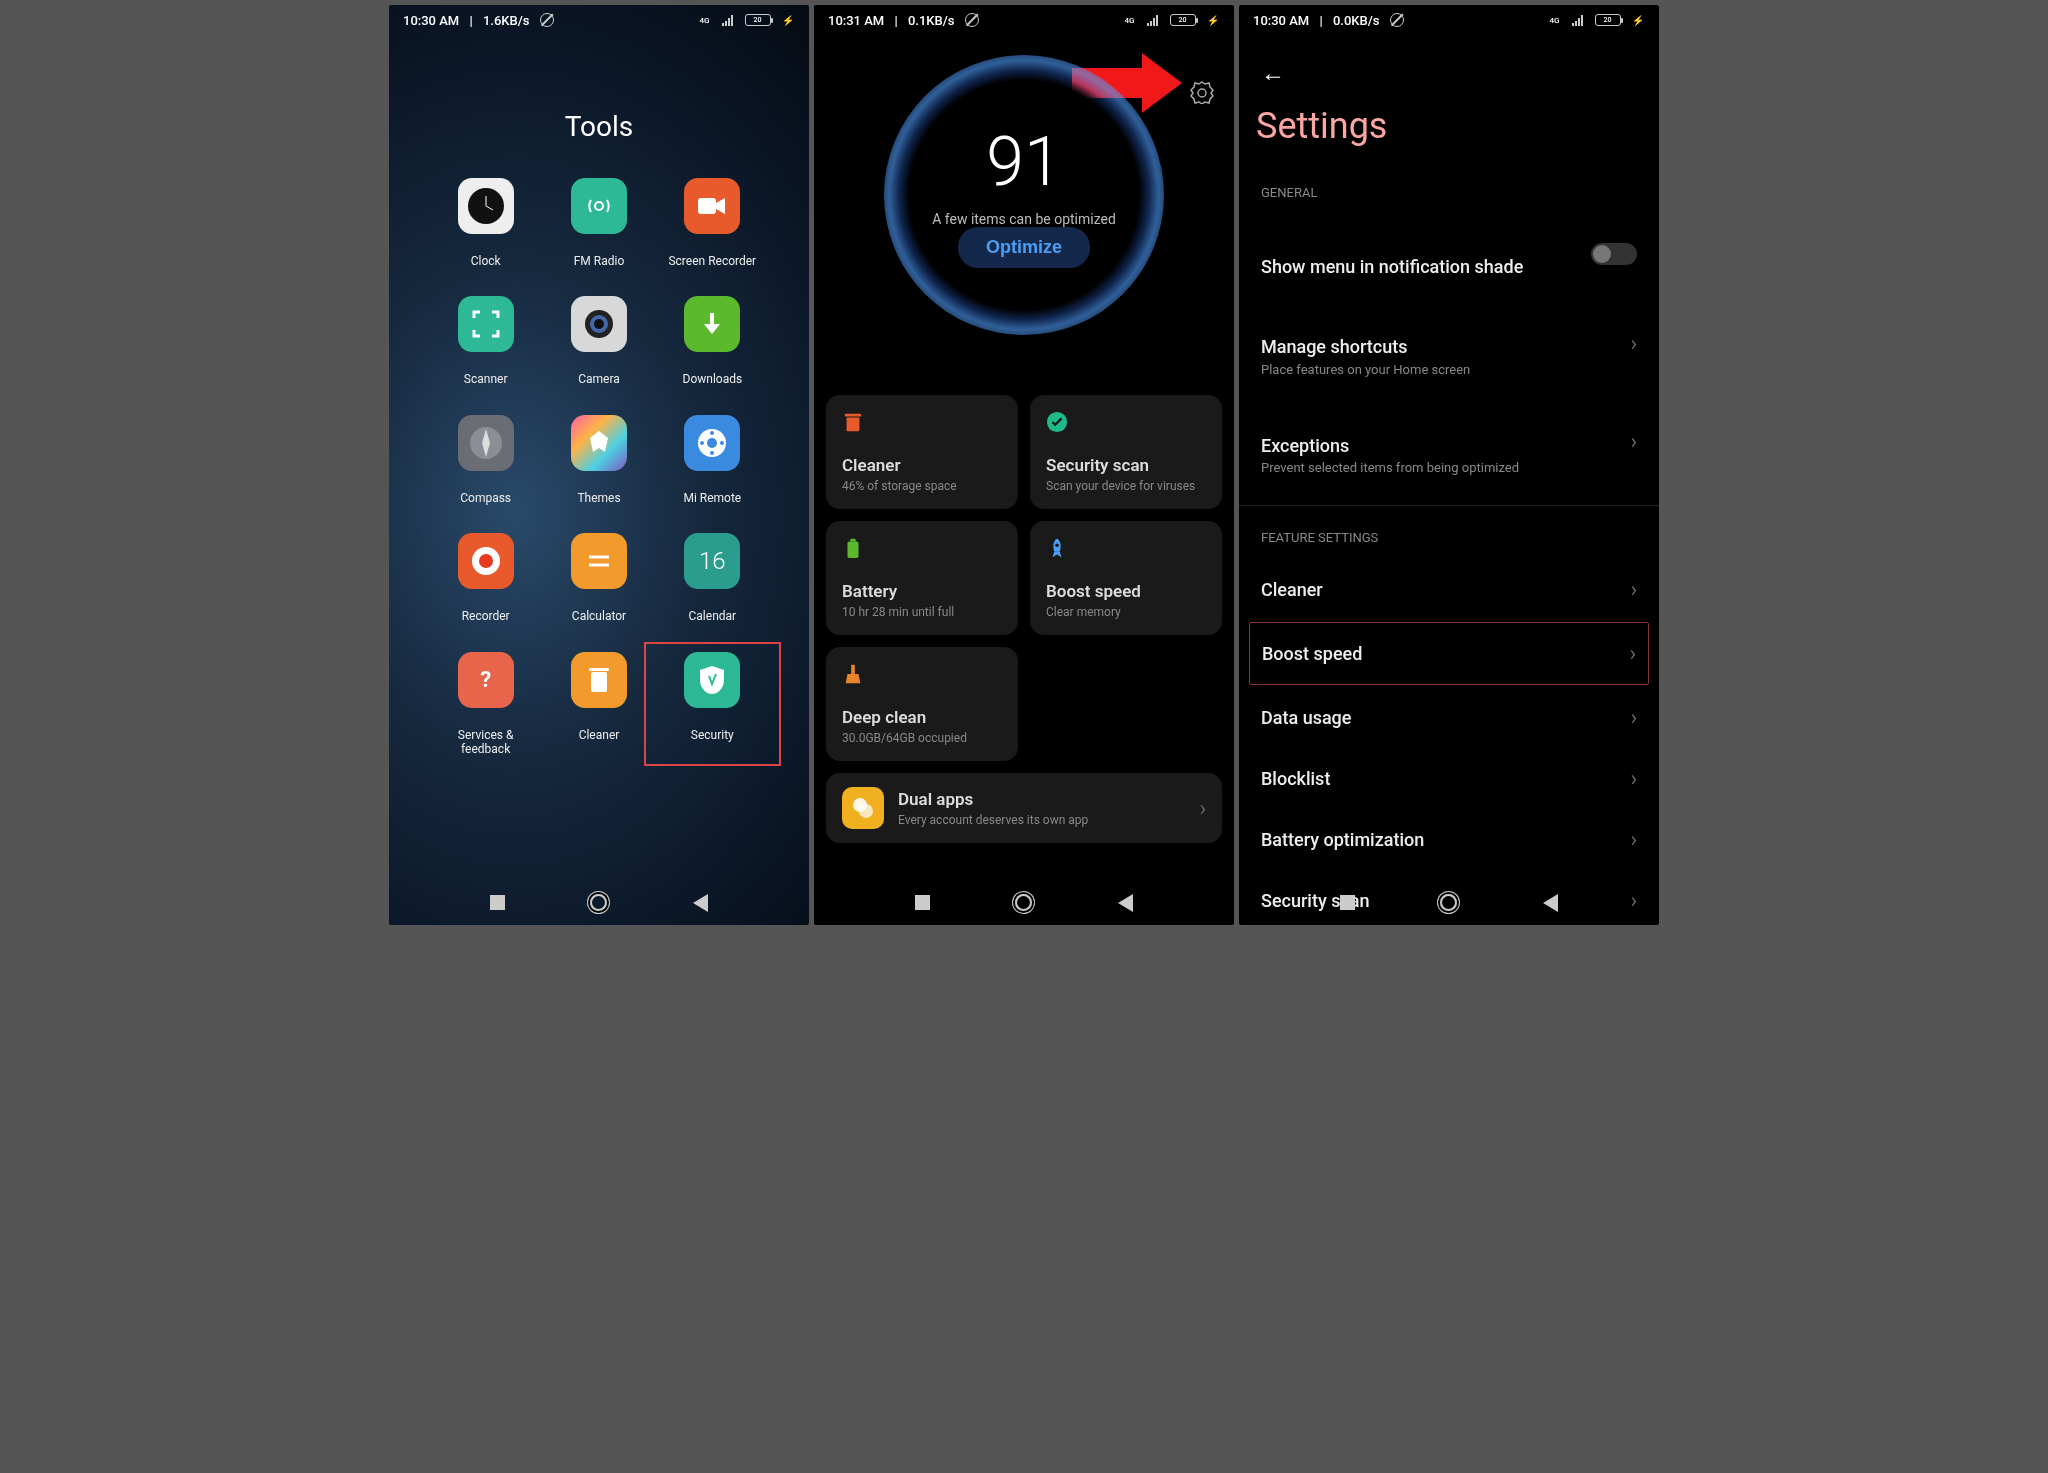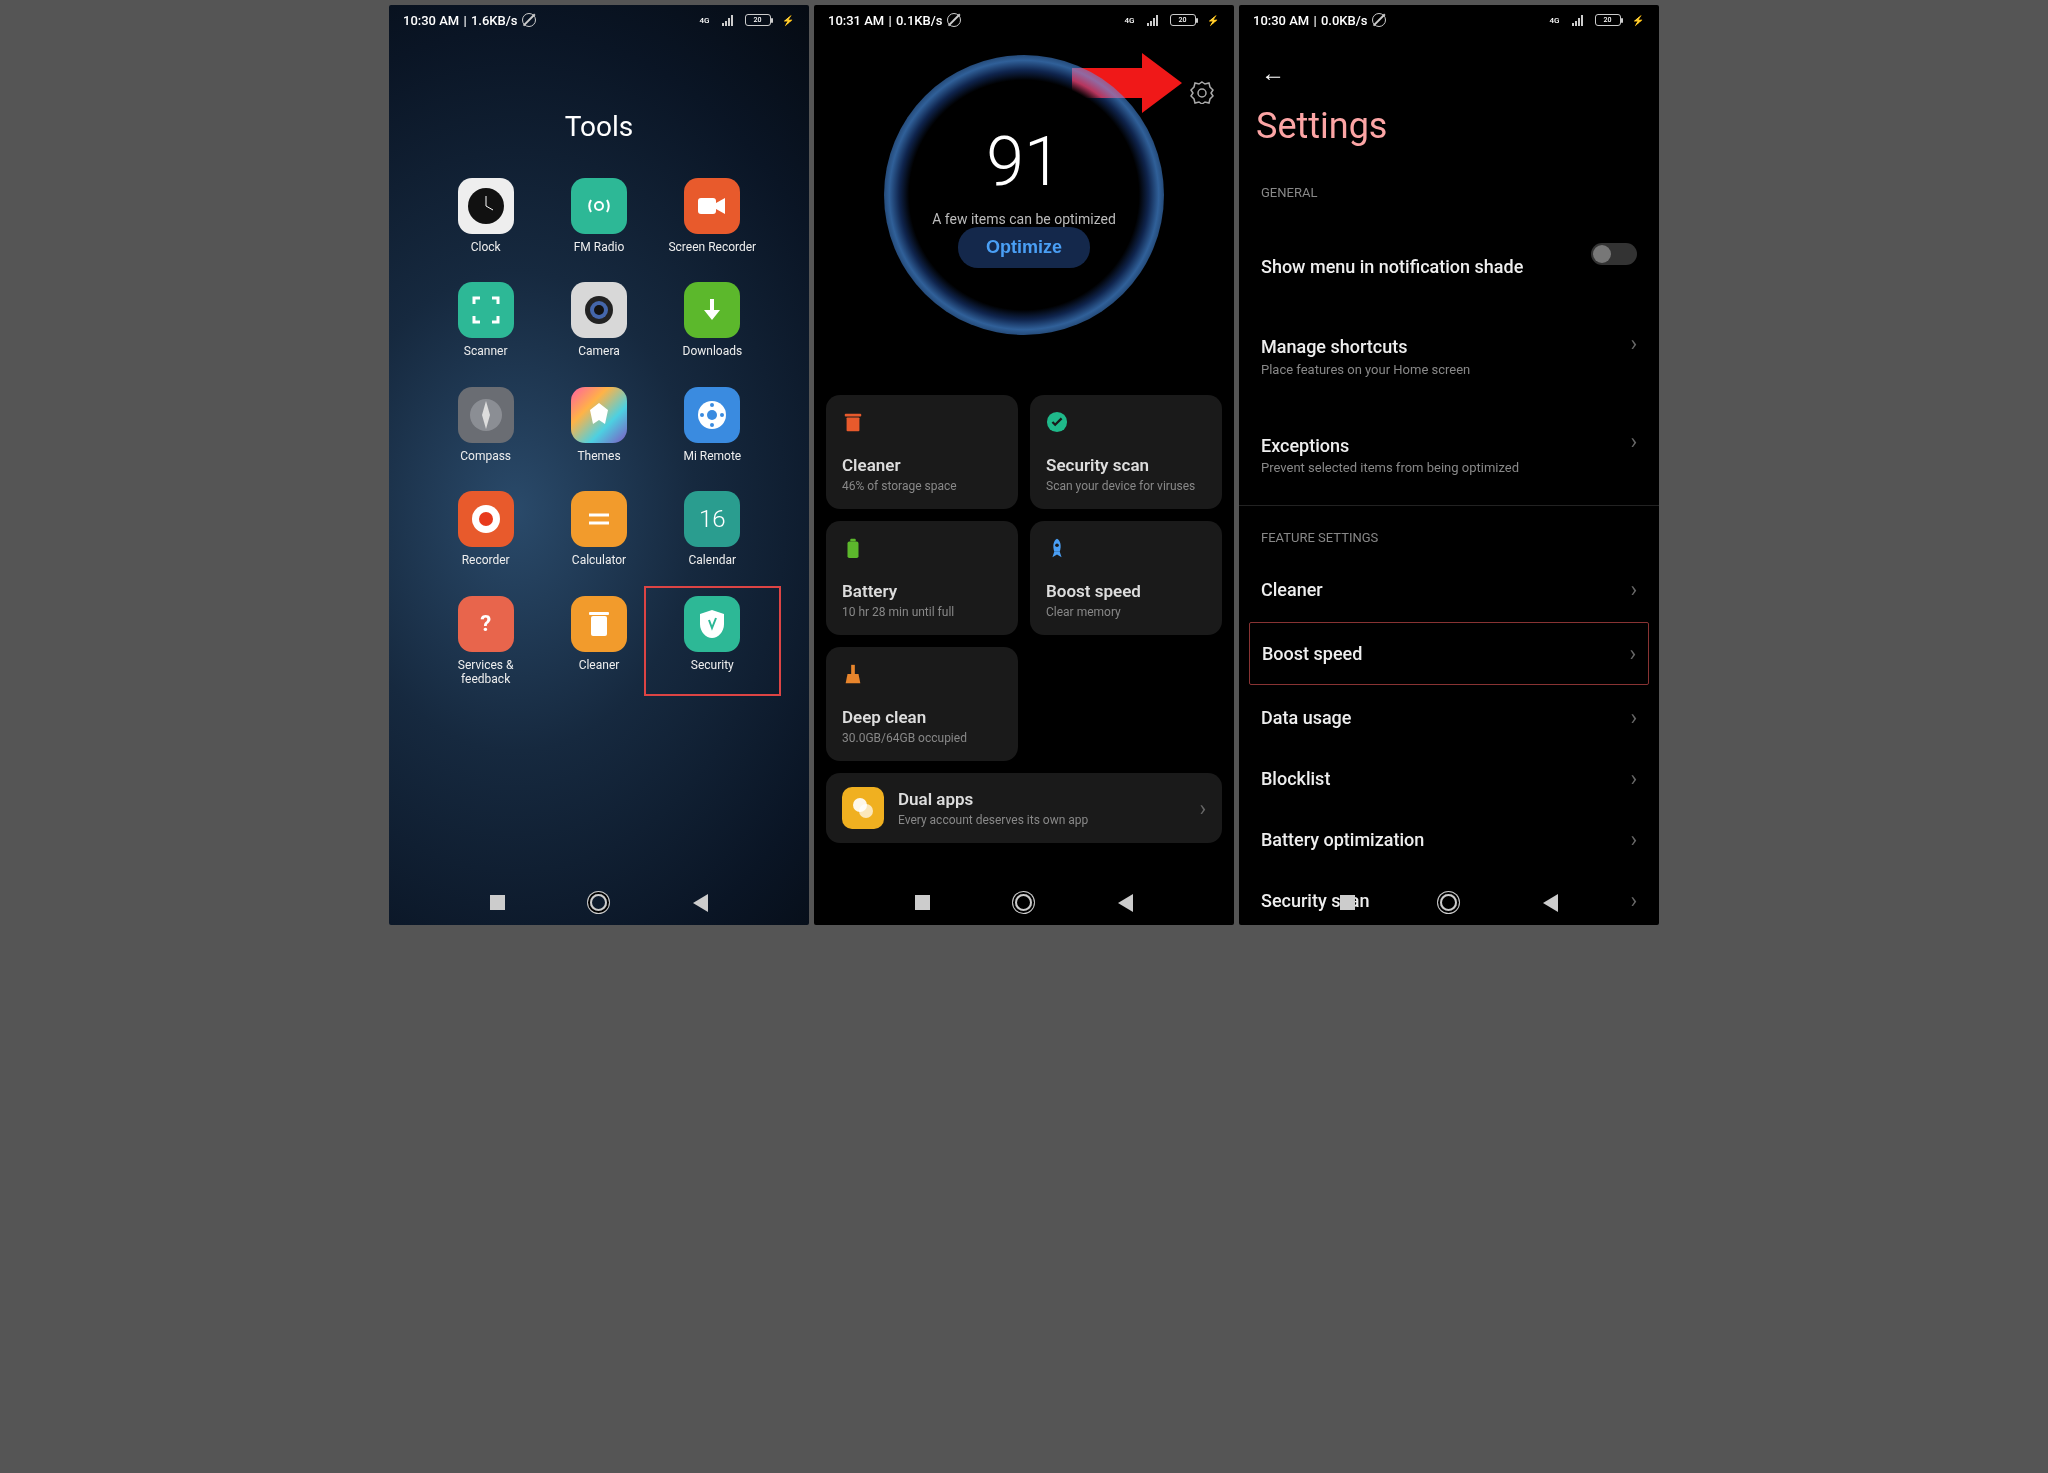--- a/index.html
+++ b/index.html
@@ -25,33 +25,33 @@
 }
 .statusbar {
   display: flex;
   justify-content: space-between;
   align-items: center;
   padding: 6px 14px;
   font-size: 13px;
   font-weight: 500;
   height: 30px;
 }
-.statusbar-left { display: flex; align-items: center; gap: 1px; }
+.statusbar-left { display: flex; align-items: center; gap: 7px; }
 .statusbar-right { display: flex; align-items: center; gap: 12px; font-size: 10px; }
 .nodata-icon { display: inline-block; width: 14px; height: 14px; border: 1.5px solid #ccc; border-radius: 50%; position: relative; margin-left: 4px; }
 .nodata-icon::after { content: ""; position: absolute; width: 16px; height: 1.5px; background: #ccc; top: 5px; left: -2px; transform: rotate(-45deg); }
 .signal-icon { display: inline-flex; align-items: flex-end; gap: 1px; height: 12px; }
 .signal-bar { width: 2px; background: #ccc; }
 .battery-icon { display: inline-flex; align-items: center; border: 1.5px solid #ccc; border-radius: 3px; width: 26px; height: 12px; padding: 1px; position: relative; font-size: 7px; justify-content: center; }
 .battery-icon::after { content: ""; position: absolute; right: -3px; width: 2px; height: 5px; background: #ccc; border-radius: 1px; }
 
 
 .folder-title { text-align: center; font-size: 28px; font-weight: 400; margin-top: 75px; margin-bottom: 35px; }
 .app-grid { display: grid; grid-template-columns: repeat(3, 1fr); gap: 28px 20px; padding: 0 50px; }
-.app-item { display: flex; flex-direction: column; align-items: center; gap: 6px; cursor: pointer; }
+.app-item { display: flex; flex-direction: column; align-items: center; gap: 20px; cursor: pointer; }
 .app-icon { width: 56px; height: 56px; border-radius: 14px; display: flex; align-items: center; justify-content: center; font-size: 26px; }
 .app-label { font-size: 12px; color: #eee; text-align: center; line-height: 1.2; }
 
 
 .navbar { position: absolute; bottom: 0; left: 0; right: 0; display: flex; justify-content: space-around; align-items: center; height: 45px; padding: 0 60px; }
 .nav-recent { width: 15px; height: 15px; background: #ccc; }
 .nav-home { width: 17px; height: 17px; border: 2px solid #ccc; border-radius: 50%; box-shadow: 0 0 0 2px #000, 0 0 0 3px #ccc; margin: 3px;}
 .nav-back { width: 0; height: 0; border-top: 9px solid transparent; border-bottom: 9px solid transparent; border-right: 15px solid #ccc; }
 
 

